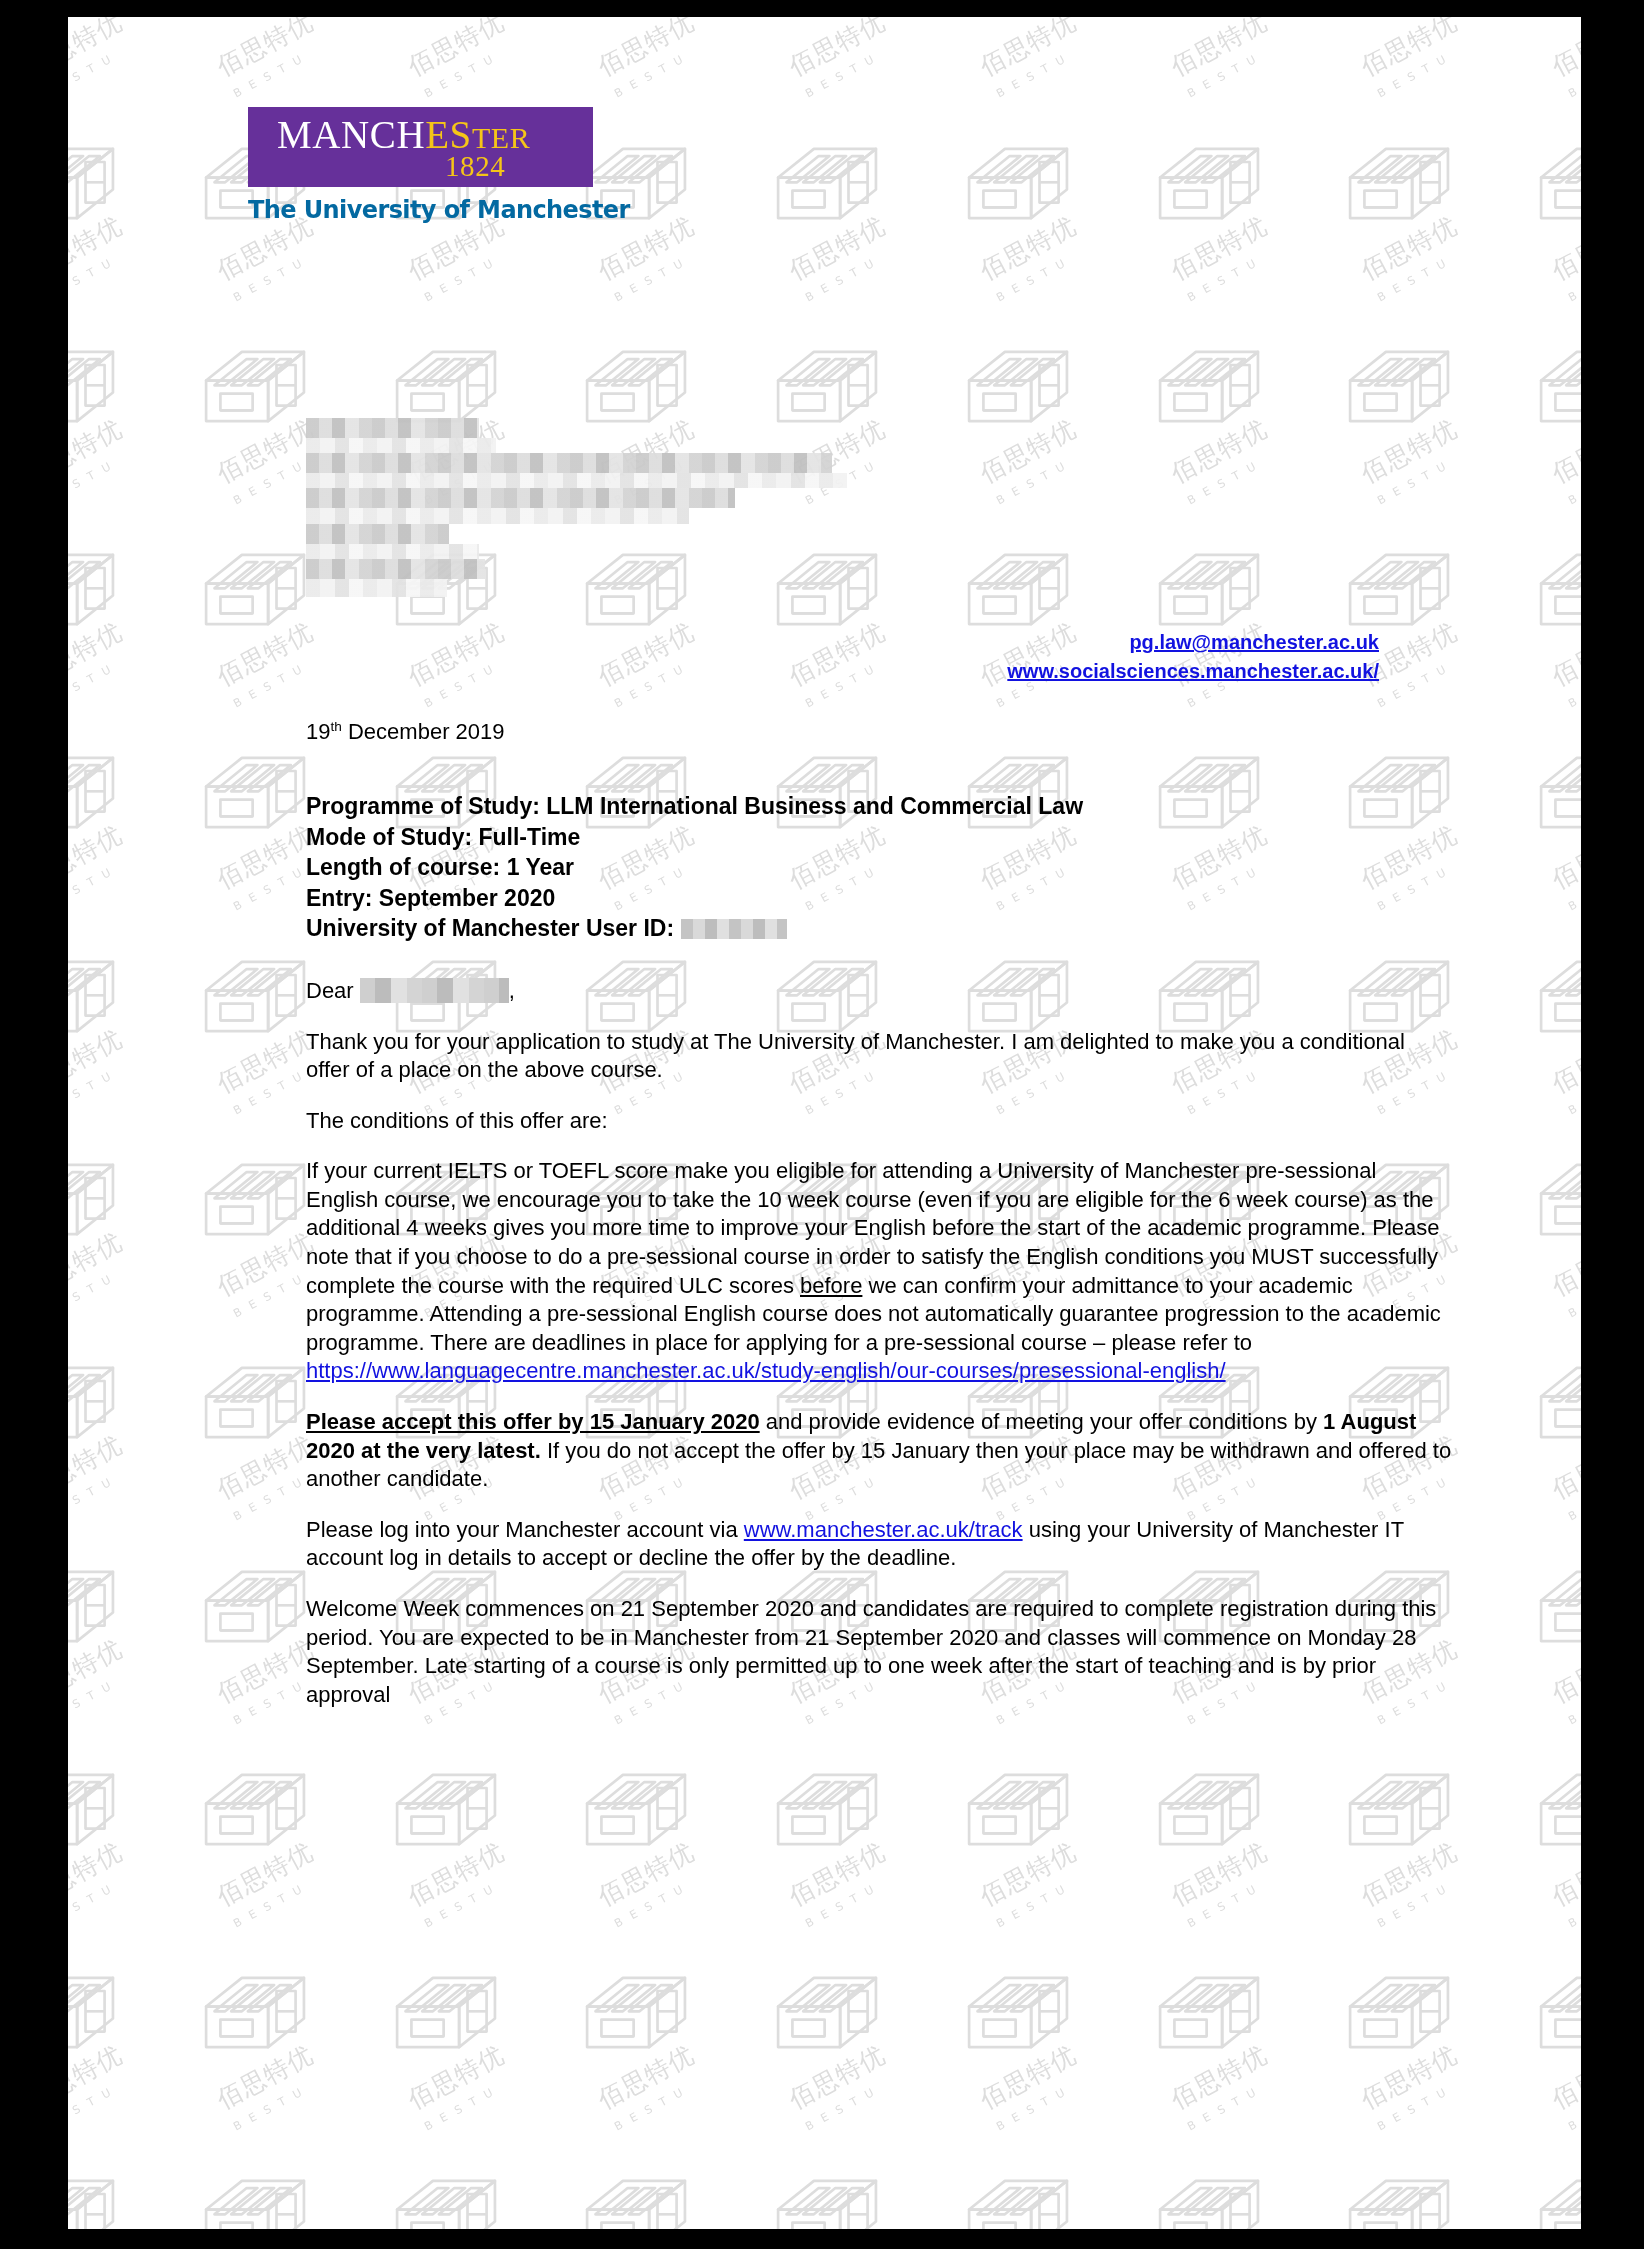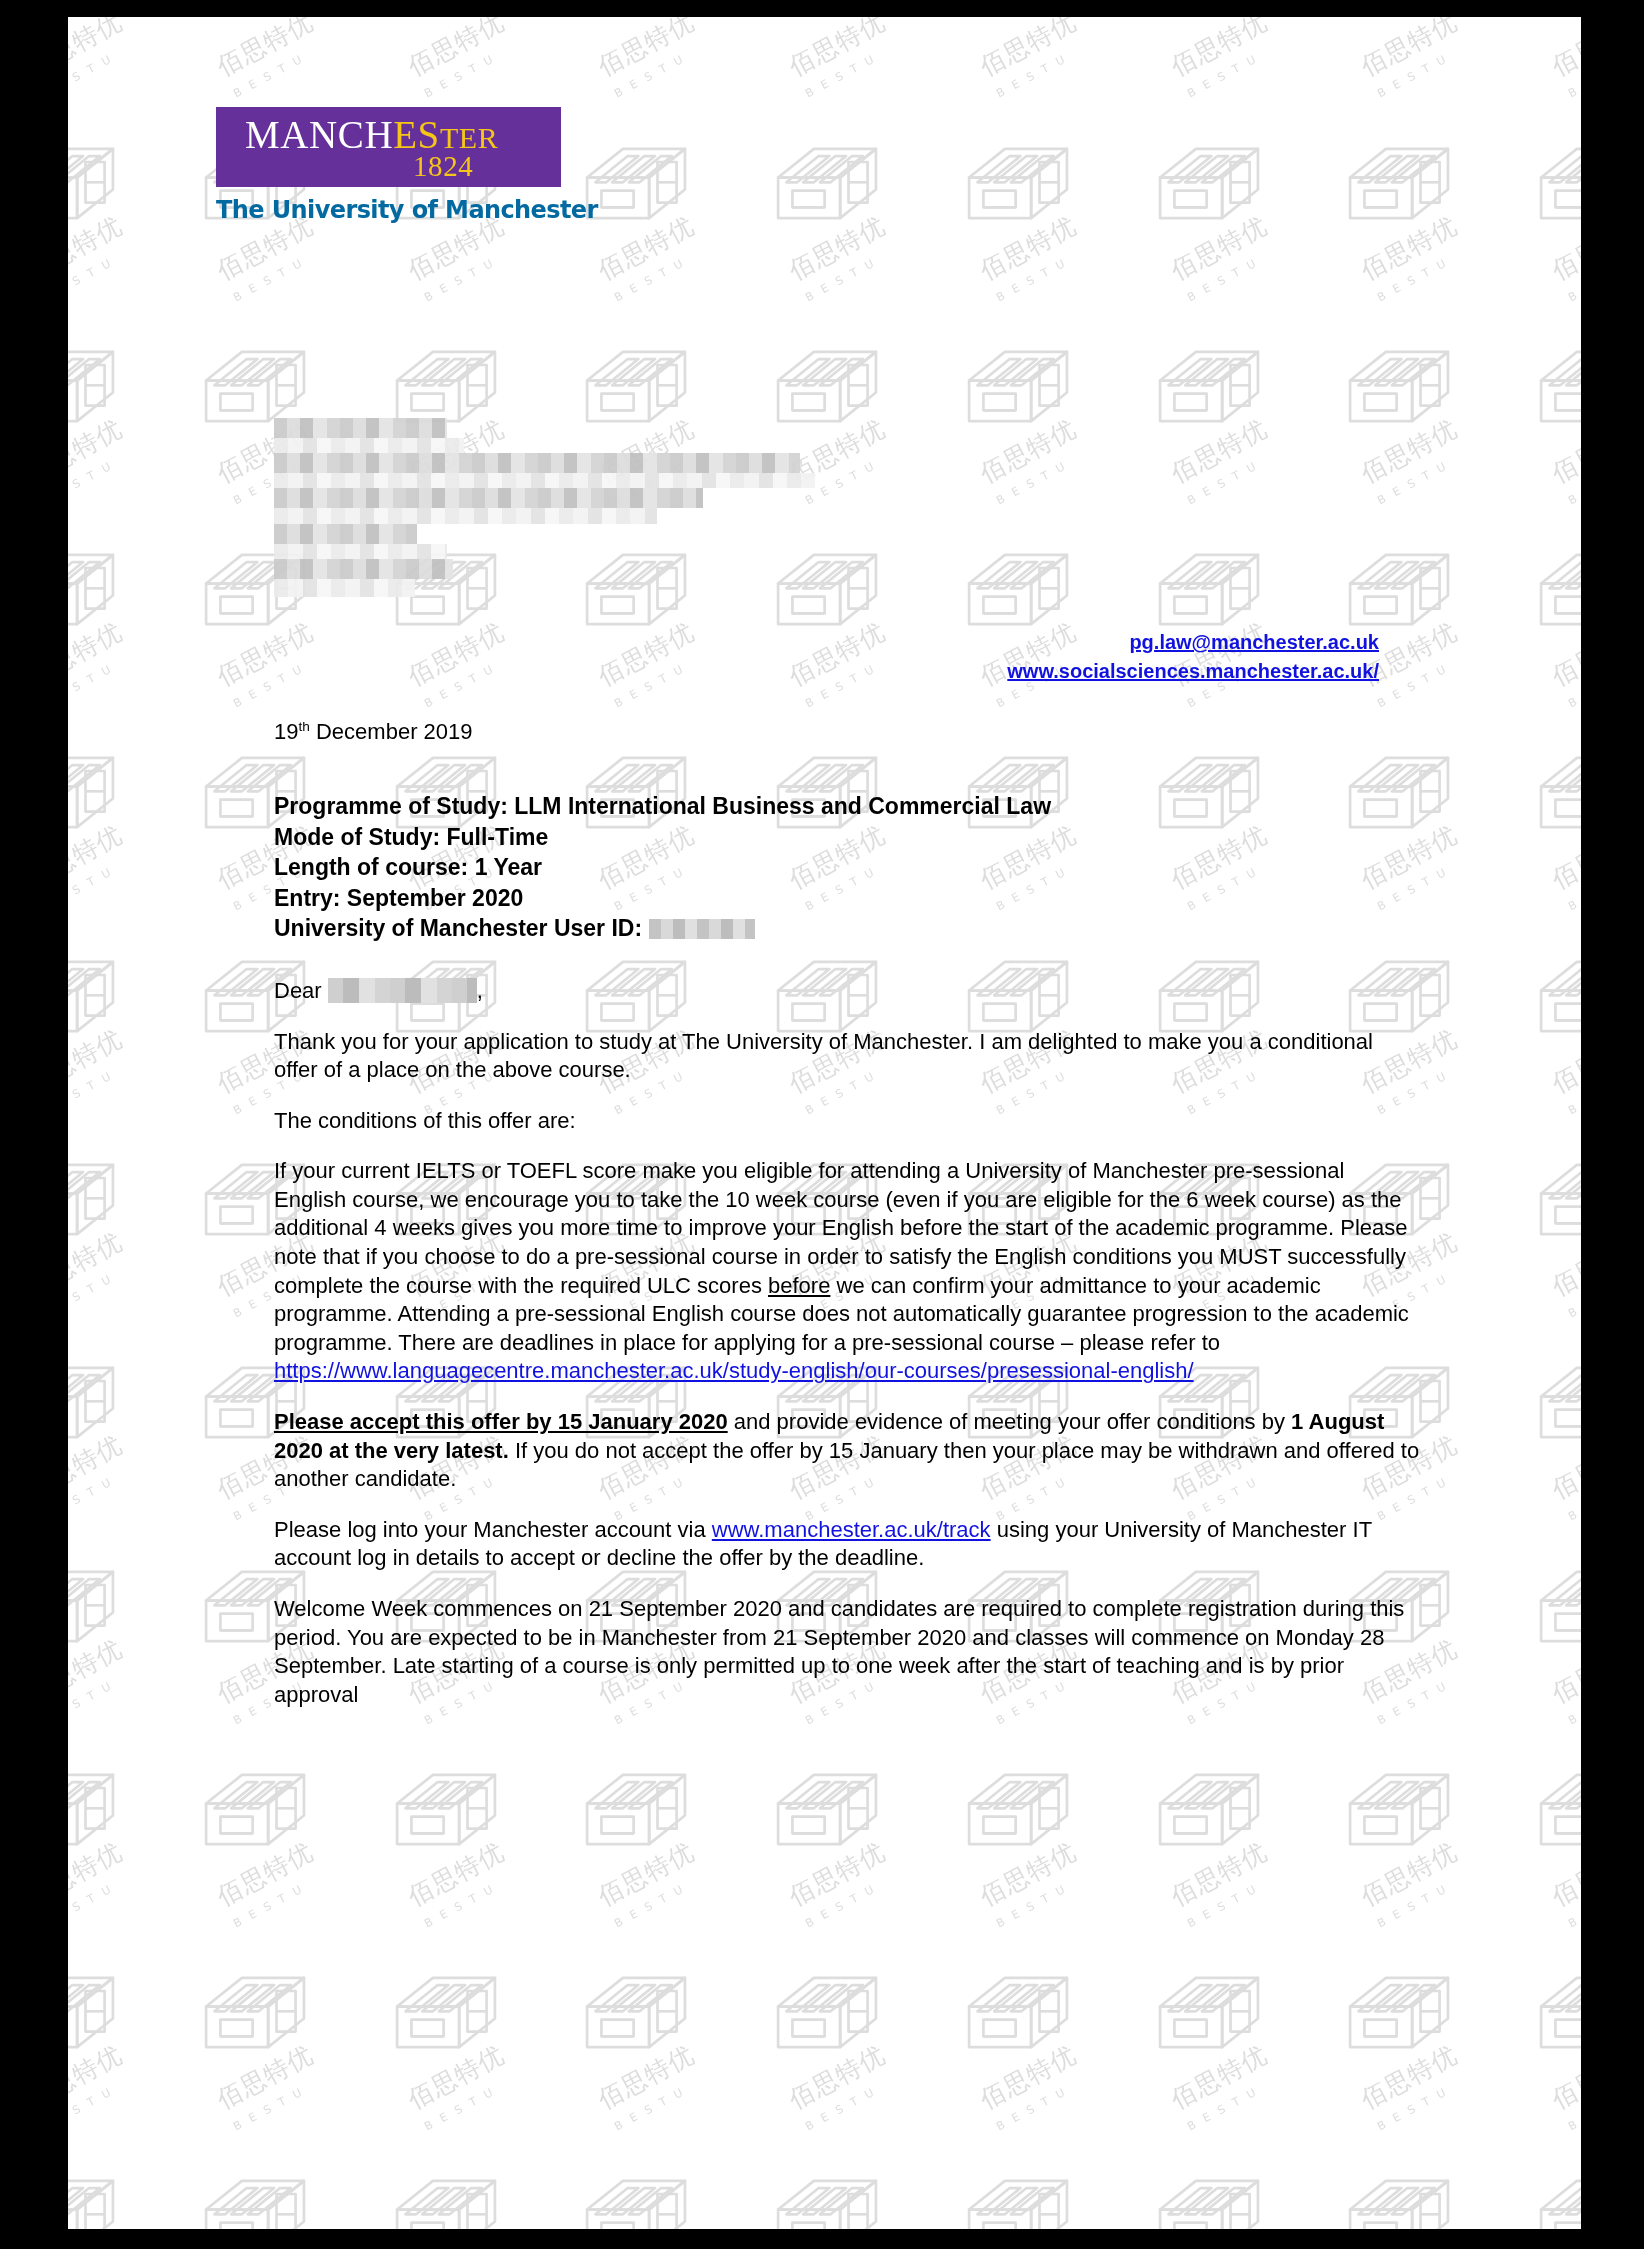--- a/index.html
+++ b/index.html
@@ -37,20 +37,21 @@
     width: 179px;
     height: 179px;
   }
   .wm svg { display: block; width: 179px; height: 179px; }
 
   
   #content {
     position: absolute;
     inset: 0;
     z-index: 10;
+    margin-left: 32px;
   }
 
   
   #logo-block {
     position: absolute;
     left: 148px;
     top: 90px;
   }
   #logo-mark {
     width: 345px;

